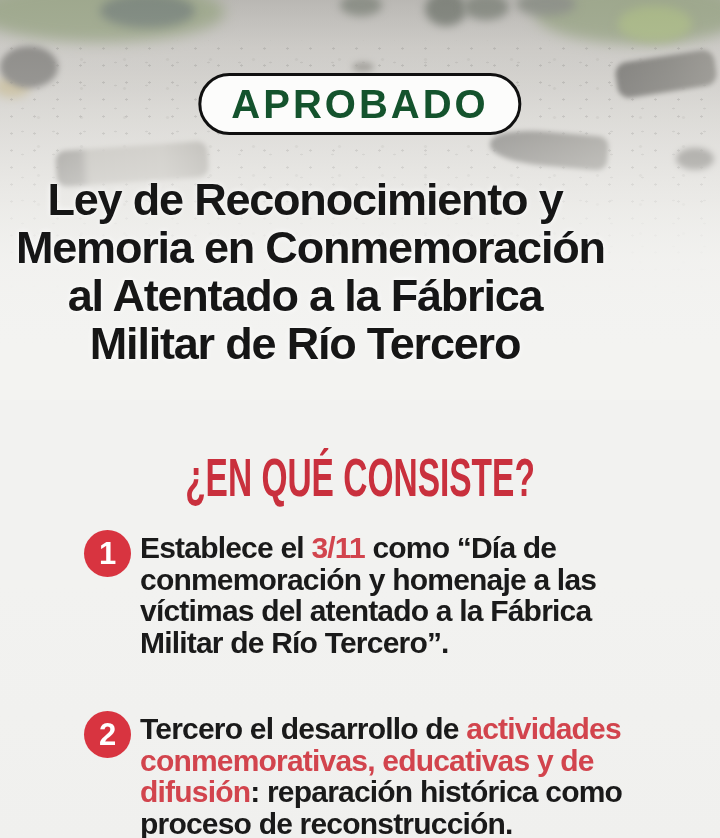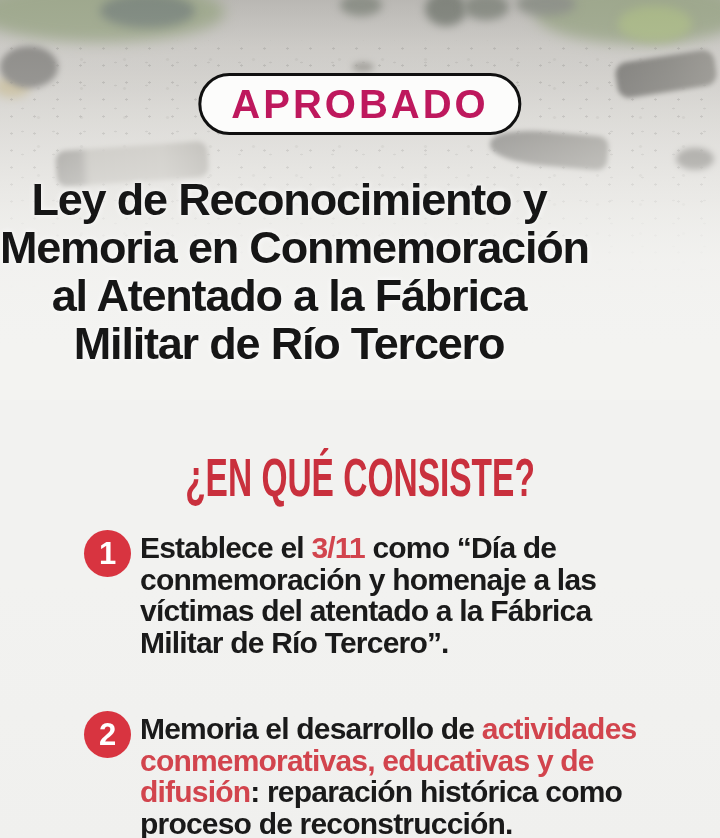--- a/index.html
+++ b/index.html
@@ -48,23 +48,23 @@
     background-size:23px 17px,31px 23px,43px 29px;
     background-position:0 0,7px 11px,17px 5px;
     -webkit-mask-image:linear-gradient(180deg,rgba(0,0,0,.75) 0,rgba(0,0,0,.95) 45%,rgba(0,0,0,0) 100%);
     mask-image:linear-gradient(180deg,rgba(0,0,0,.75) 0,rgba(0,0,0,.95) 45%,rgba(0,0,0,0) 100%);}
   .fade{position:absolute;left:0;top:0;width:720px;height:400px;
     background:linear-gradient(180deg,rgba(243,243,241,.32) 0,rgba(243,243,241,.42) 90px,rgba(243,243,241,.62) 170px,rgba(243,243,241,.9) 260px,rgb(243,243,241) 345px);}
   
   .badge{position:absolute;top:73px;left:50%;transform:translateX(-50%);
     height:56px;padding:0 30px;display:flex;align-items:center;justify-content:center;
     background:#fcfcfb;border:3.5px solid #101010;border-radius:40px;}
-  .badge span{font-size:40px;font-weight:800;letter-spacing:3px;color:#be185d;white-space:nowrap;}
+  .badge span{font-size:40px;font-weight:800;letter-spacing:3px;color:#14532d;white-space:nowrap;}
   
-  .title{position:absolute;top:176px;left:0;width:578px;margin:0;text-align:center;
+  .title{position:absolute;top:176px;left:16px;width:578px;margin:0;text-align:center;
     font-size:45px;line-height:48px;font-weight:800;letter-spacing:-1.2px;color:#161616;
     white-space:pre;text-shadow:0 0 6px rgba(255,255,255,.85),0 0 2px rgba(255,255,255,.6);}
   
   .heading{position:absolute;top:448px;left:0;width:720px;margin:0;text-align:center;
     font-size:54px;line-height:58px;font-weight:800;color:var(--heading-red);
     transform:scaleX(.62);transform-origin:50% 50%;white-space:nowrap;}
   
   .item{position:absolute;left:84px;display:flex;align-items:flex-start;}
   .item-1{top:530px;}
   .item-2{top:711px;}
@@ -119,19 +119,19 @@
     <div class="itext"><span>Establece el </span><span class="hl">3/11</span><span> como “Día de
 conmemoración y homenaje a las
 víctimas del atentado a la Fábrica
 Militar de Río Tercero”.</span></div>
   </div>
 
   <div class="item item-2">
     <div class="num">
       <span>2</span>
     </div>
-    <div class="itext"><span>Memoria el desarrollo de </span><span class="hl">actividades
+    <div class="itext"><span>Tercero el desarrollo de </span><span class="hl">actividades
 conmemorativas, educativas y de
 difusión</span><span>: reparación histórica como
 proceso de reconstrucción.</span></div>
   </div>
 
 </div>
 
 </body></html>

